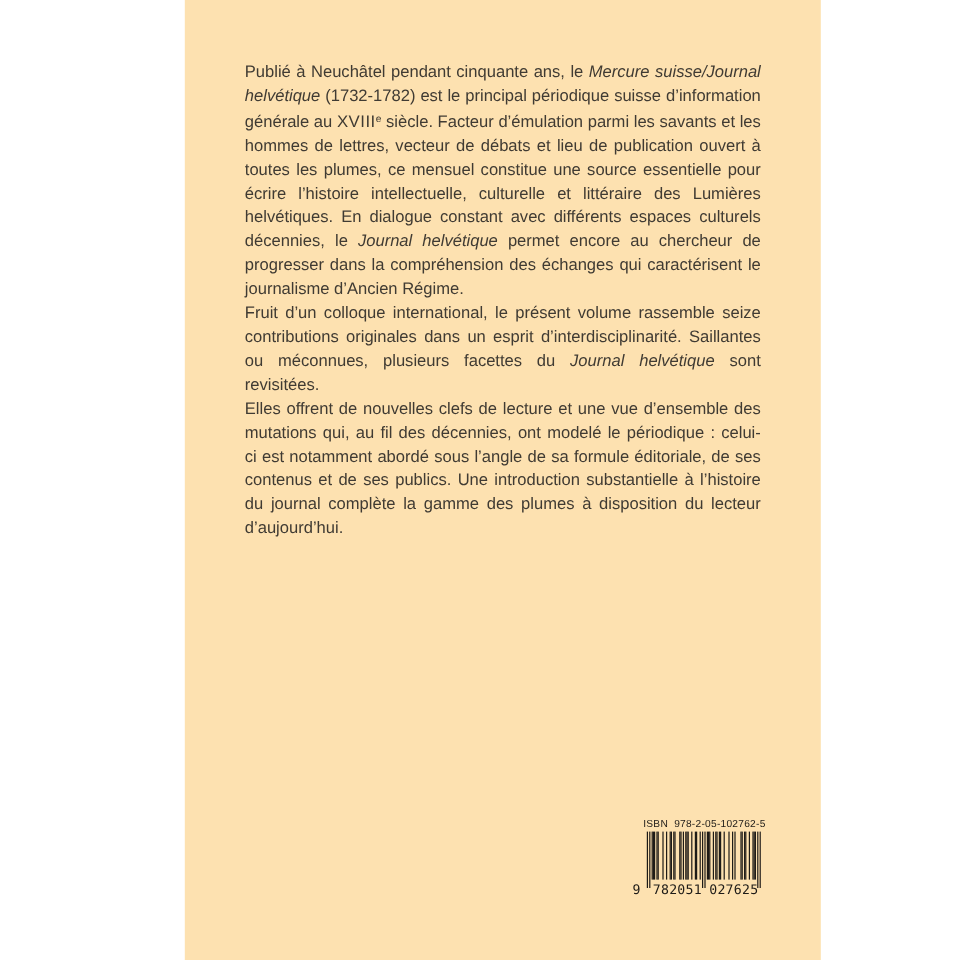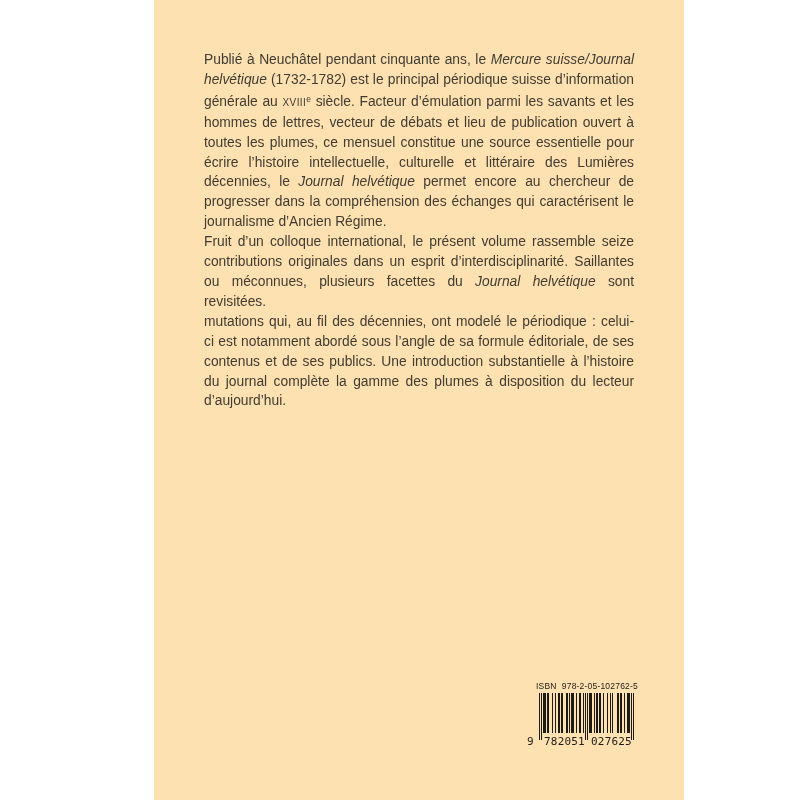--- a/index.html
+++ b/index.html
@@ -15,21 +15,21 @@
     margin-left:19px;
   }
   .blurb{
     position:absolute;left:50px;top:50px;width:430px;
     color:var(--text-color,#403b33);
     font-size:13.8px;line-height:19.9px;
   }
   .blurb .line{text-align:justify;text-align-last:justify;}
   .blurb .line.last{text-align-last:left;}
   .italic{font-style:italic;}
-  .smallcaps{font-size:10px;letter-spacing:0.4px;}
+  .smallcaps{font-size:14px;letter-spacing:0.4px;}
   .sup{font-size:8.5px;vertical-align:4px;}
   .barcode{
     position:absolute;left:385px;top:681px;width:95px;
     color:var(--ink,#1e1b17);
   }
   .isbn-label{
     position:relative;left:-8px;width:112px;
     font-size:8.5px;letter-spacing:0.2px;text-align:center;
     white-space:pre;margin-bottom:2px;
   }
@@ -51,26 +51,28 @@
 
 <div class="cover">
 
   <div class="blurb" id="blurb">
       <div class="line"><span>Publié à Neuchâtel pendant cinquante ans, le </span><span class="italic">Mercure suisse/Journal</span></div>
       <div class="line"><span class="italic">helvétique</span><span> (1732-1782) est le principal périodique suisse d’information</span></div>
       <div class="line"><span>générale au </span><span class="smallcaps">XVIII</span><span class="sup">e</span><span> siècle. Facteur d’émulation parmi les savants et les</span></div>
       <div class="line"><span>hommes de lettres, vecteur de débats et lieu de publication ouvert à</span></div>
       <div class="line"><span>toutes les plumes, ce mensuel constitue une source essentielle pour</span></div>
       <div class="line"><span>écrire l’histoire intellectuelle, culturelle et littéraire des Lumières</span></div>
+      <div class="line"><span>helvétiques. En dialogue constant avec différents espaces culturels</span></div>
       <div class="line"><span>décennies, le </span><span class="italic">Journal helvétique</span><span> permet encore au chercheur de</span></div>
       <div class="line"><span>progresser dans la compréhension des échanges qui caractérisent le</span></div>
       <div class="line last"><span>journalisme d’Ancien Régime.</span></div>
       <div class="line"><span>Fruit d’un colloque international, le présent volume rassemble seize</span></div>
       <div class="line"><span>contributions originales dans un esprit d’interdisciplinarité. Saillantes</span></div>
       <div class="line"><span>ou méconnues, plusieurs facettes du </span><span class="italic">Journal helvétique</span><span> sont revisitées.</span></div>
+      <div class="line"><span>Elles offrent de nouvelles clefs de lecture et une vue d’ensemble des</span></div>
       <div class="line"><span>mutations qui, au fil des décennies, ont modelé le périodique : celui-</span></div>
       <div class="line"><span>ci est notamment abordé sous l’angle de sa formule éditoriale, de ses</span></div>
       <div class="line"><span>contenus et de ses publics. Une introduction substantielle à l’histoire</span></div>
       <div class="line"><span>du journal complète la gamme des plumes à disposition du lecteur</span></div>
       <div class="line last"><span>d’aujourd’hui.</span></div>
     </div>
 
   <div class="barcode">
     <div class="isbn-label">ISBN  978-2-05-102762-5</div>
     <div class="bars" id="bars">

